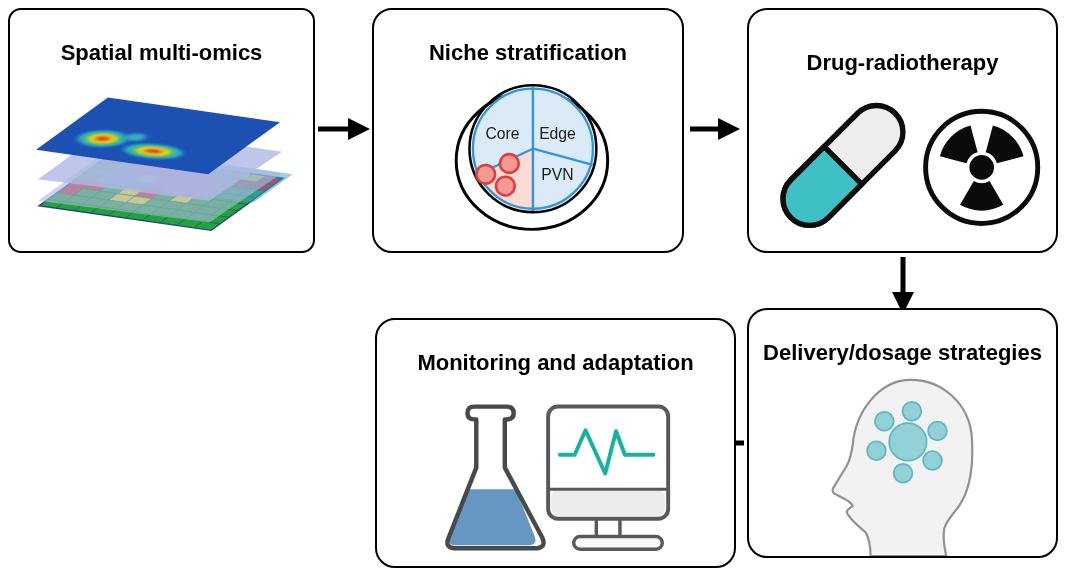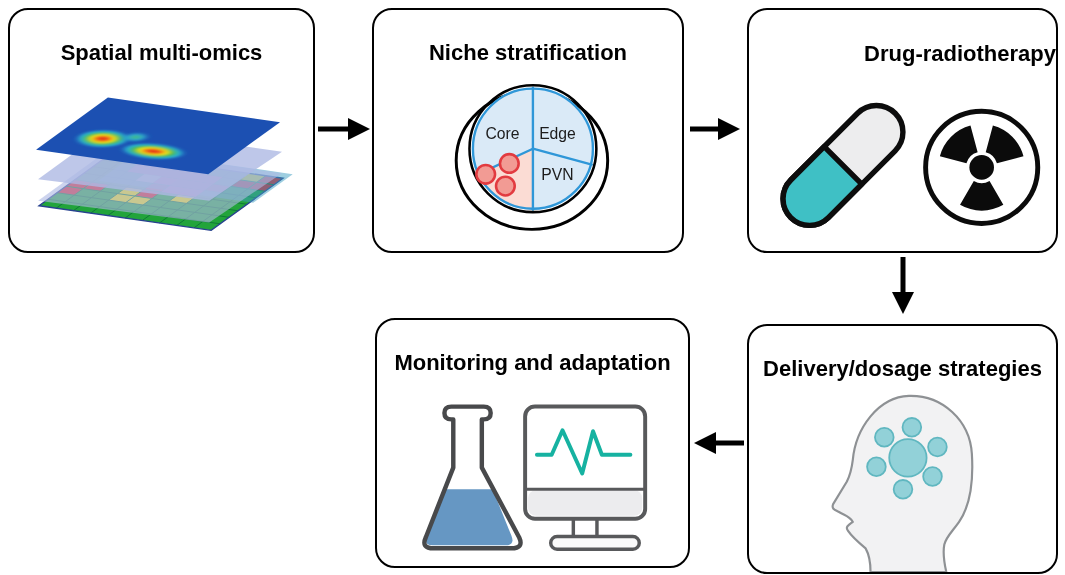--- a/index.html
+++ b/index.html
@@ -2,27 +2,27 @@
 <html><head>
 <meta charset="utf-8">
 <style>
   html,body{margin:0;padding:0;background:#ffffff;}
   .canvas{position:relative;width:1065px;height:575px;background:#ffffff;
           font-family:"Liberation Sans",sans-serif;overflow:hidden;}
   .box{position:absolute;background:#fff;border:2.5px solid #000;border-radius:20px;box-sizing:border-box;}
   .box-title{position:absolute;left:0;width:100%;text-align:center;font-weight:700;
              font-size:22px;color:#000;line-height:26px;}
   .t-single{top:30px;}
-  .t-double{top:31px;text-align:right;}
+  .t-double{top:40px;}
   .art{position:absolute;left:0;top:0;width:100%;height:100%;display:block;}
-  #box-spatial    {left:8px;  top:8px;  width:307px;height:245px;}
+  #box-spatial    {left:8px;  top:8px;  width:307px;height:245px;border-radius:13px;}
   #box-niche      {left:372px;top:8px;  width:312px;height:245px;}
   #box-drug       {left:747px;top:8px;  width:311px;height:245px;}
-  #box-delivery   {left:747px;top:324px;width:311px;height:250px;}
-  #box-monitoring {left:375px;top:318px;width:315px;height:250px;}
+  #box-delivery   {left:747px;top:308px;width:311px;height:250px;}
+  #box-monitoring {left:375px;top:318px;width:361px;height:250px;}
   .arrow-layer{position:absolute;left:0;top:0;pointer-events:none;}
   .niche-label{font-size:16px;fill:#1c1c1c;}
 </style>
 </head>
 <body>
 
 <div class="canvas">
 
   <svg class="arrow-layer" width="1065" height="575" viewBox="0 0 1065 575">
     <g>

